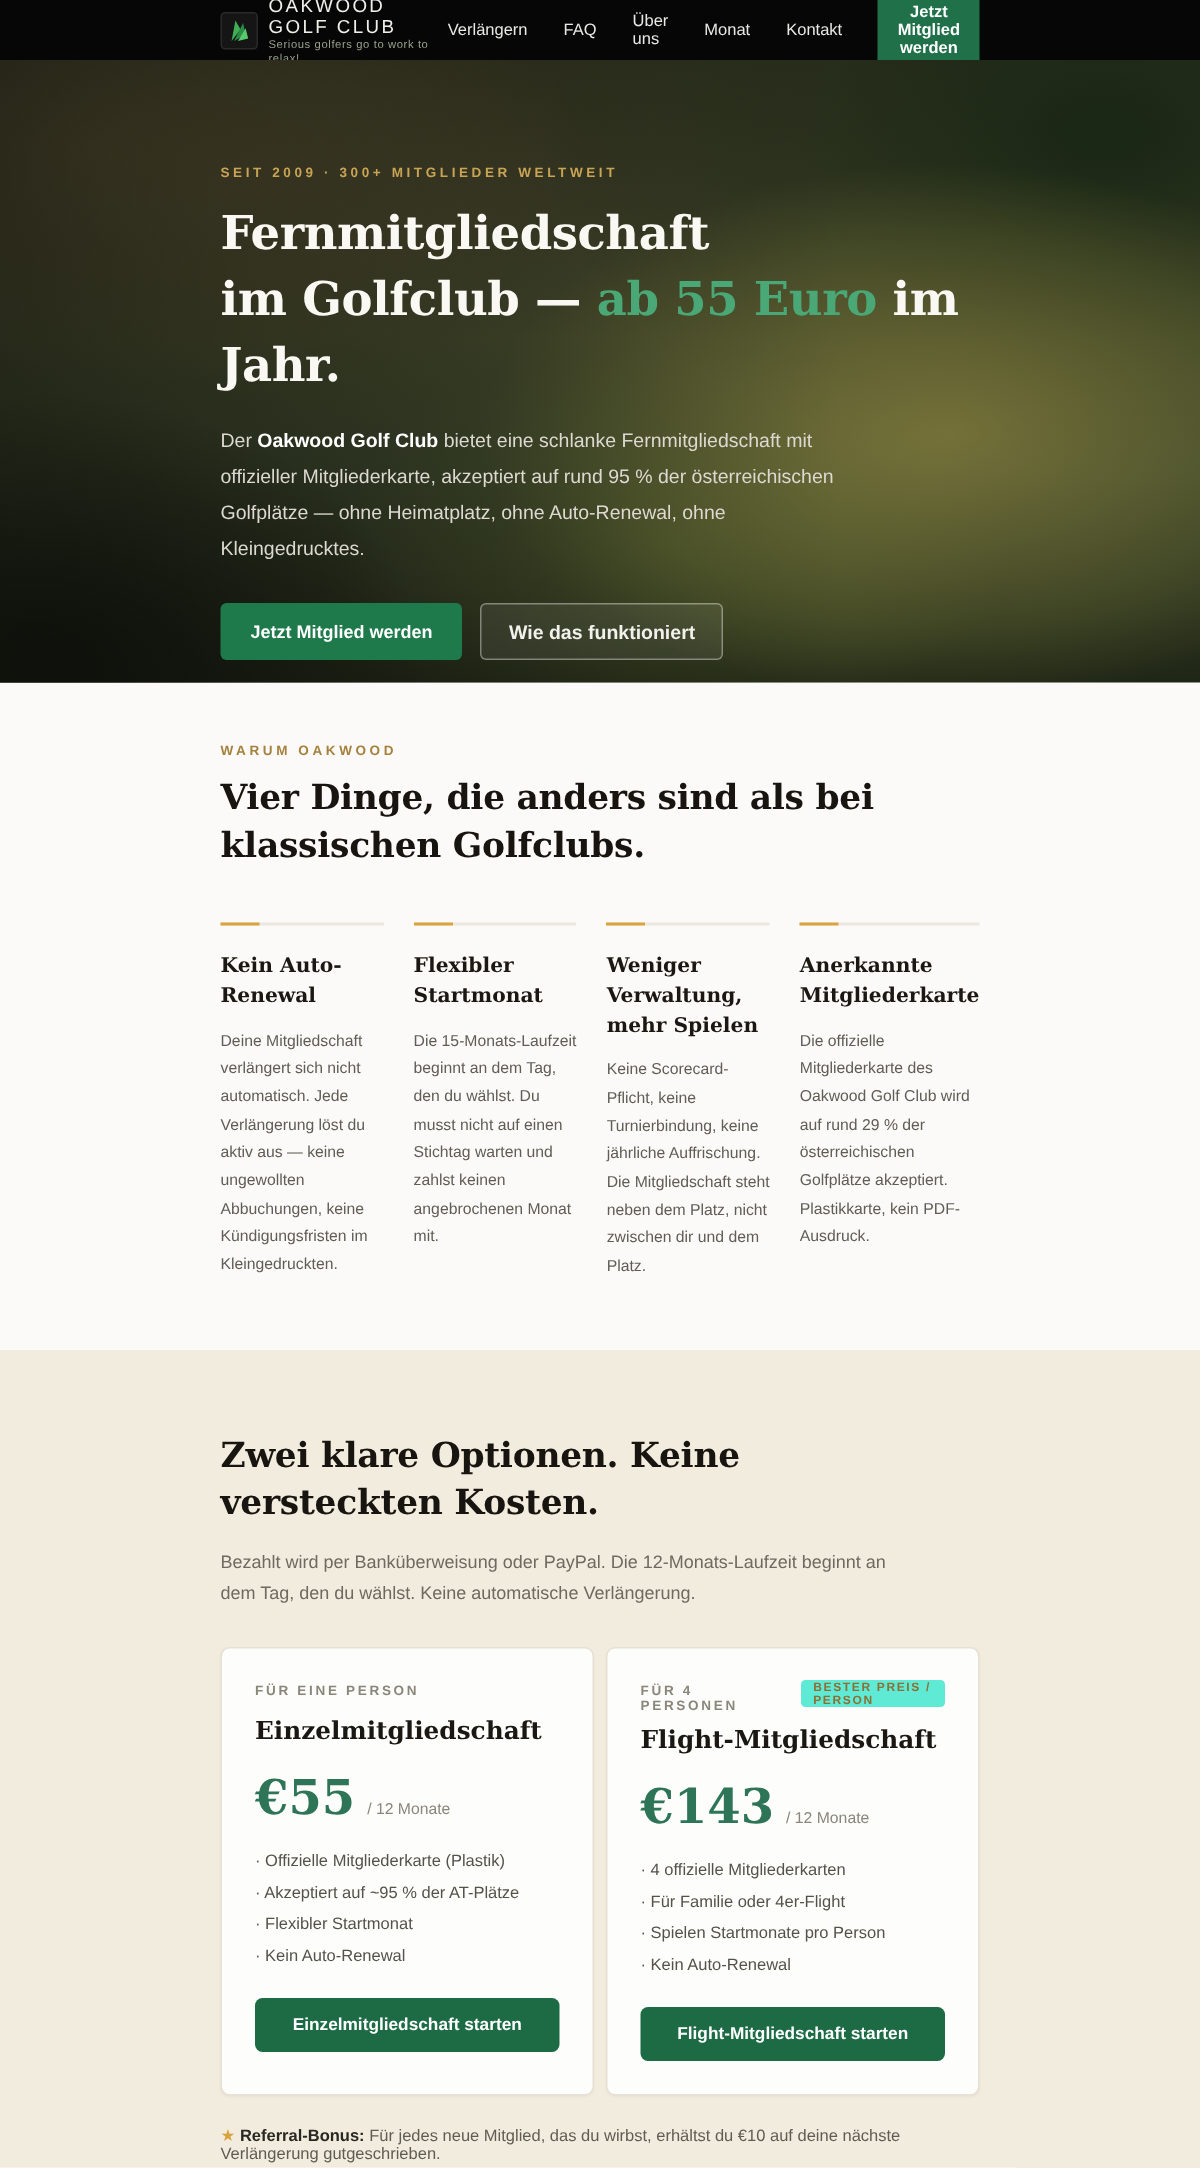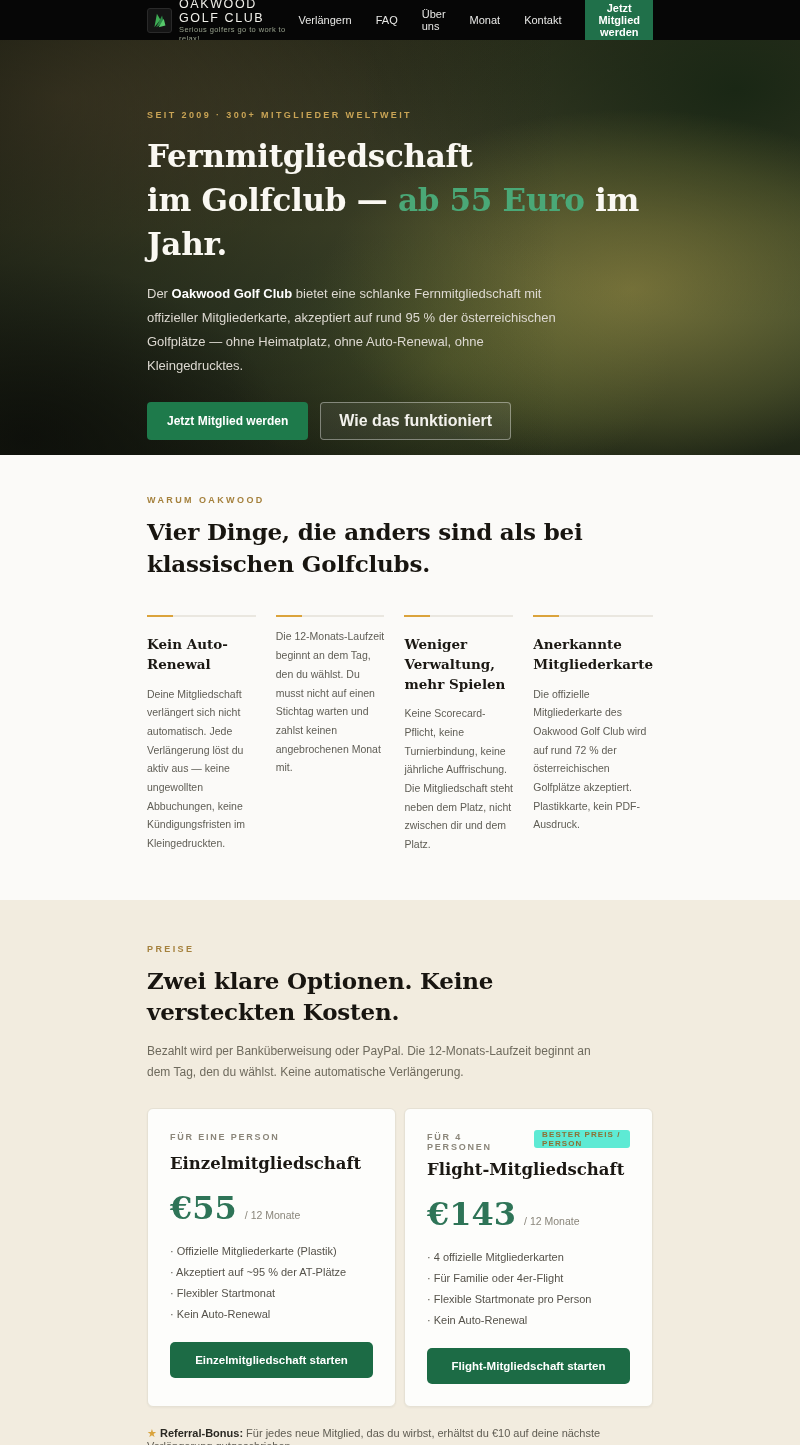--- a/index.html
+++ b/index.html
@@ -32,21 +32,21 @@
   }
   .hero .container { padding-top:70px; }
   .eyebrow { font-size:9px; font-weight:700; letter-spacing:2.4px; }
   .hero .eyebrow { color:#c9a455; }
   .hero-title { margin-top:14px; font-family:"DejaVu Serif","Liberation Serif",serif; font-size:31px; line-height:1.42; color:#faf8f2; font-weight:700; letter-spacing:-.3px; }
   .hero-title .hl { color:#4aa877; }
   .hero-par { margin-top:16px; width:430px; font-size:13px; line-height:1.85; color:#ddd9d1; }
   .hero-par b { color:#ffffff; }
   .hero-btns { margin-top:24px; display:flex; gap:12px; }
   .btn-primary { background:#1e7a4b; color:#fff; font-size:12px; font-weight:700; padding:12px 20px; border-radius:4px; border:none; cursor:pointer; }
-  .btn-ghost { background:rgba(255,255,255,.07); color:#f2f1ec; font-size:16px; font-weight:700; padding:4px 18px; border-radius:4px; border:1px solid rgba(255,255,255,.38); cursor:pointer; }
+  .btn-ghost { background:rgba(255,255,255,.07); color:#f2f1ec; font-size:13px; font-weight:700; padding:4px 18px; border-radius:4px; border:1px solid rgba(255,255,255,.38); cursor:pointer; }
 
   
   .why { background:#fbfaf8; padding:40px 16px 46px; }
   .light-eyebrow { color:#a5813d; }
   .sec-title { margin-top:11px; font-family:"DejaVu Serif","Liberation Serif",serif; font-size:23px; line-height:1.38; color:#181510; font-weight:700; letter-spacing:-.2px; }
   .why .sec-title { max-width:480px; }
   .features { margin-top:36px; display:grid; grid-template-columns:repeat(4,1fr); gap:20px; }
   .rule { height:2px; background:#eae7e0; position:relative; }
   .rule span { position:absolute; left:0; top:0; width:26px; height:2px; background:#dba33c; }
   .feature h3 { margin-top:18px; font-family:"DejaVu Serif","Liberation Serif",serif; font-size:13.5px; line-height:1.45; color:#1b1813; font-weight:700; }
@@ -130,43 +130,43 @@
           <div class="rule">
               <span></span>
             </div>
           <h3>Kein Auto-Renewal</h3>
           <p>Deine Mitgliedschaft verlängert sich nicht automatisch. Jede Verlängerung löst du aktiv aus — keine ungewollten Abbuchungen, keine Kündigungsfristen im Kleingedruckten.</p>
         </div>
         <div class="feature">
           <div class="rule">
               <span></span>
             </div>
-          <p>Die 12-Monats-Laufzeit beginnt an dem Tag, den du wählst. Du musst nicht auf einen Stichtag warten und zahlst keinen angebrochenen Monat mit.</p>
+          <h3>Flexibler Startmonat</h3>
+          <p>Die 15-Monats-Laufzeit beginnt an dem Tag, den du wählst. Du musst nicht auf einen Stichtag warten und zahlst keinen angebrochenen Monat mit.</p>
         </div>
         <div class="feature">
           <div class="rule">
               <span></span>
             </div>
           <h3>Weniger Verwaltung, mehr Spielen</h3>
           <p>Keine Scorecard-Pflicht, keine Turnierbindung, keine jährliche Auffrischung. Die Mitgliedschaft steht neben dem Platz, nicht zwischen dir und dem Platz.</p>
         </div>
         <div class="feature">
           <div class="rule">
               <span></span>
             </div>
           <h3>Anerkannte Mitgliederkarte</h3>
-          <p>Die offizielle Mitgliederkarte des Oakwood Golf Club wird auf rund 72 % der österreichischen Golfplätze akzeptiert. Plastikkarte, kein PDF-Ausdruck.</p>
+          <p>Die offizielle Mitgliederkarte des Oakwood Golf Club wird auf rund 29 % der österreichischen Golfplätze akzeptiert. Plastikkarte, kein PDF-Ausdruck.</p>
         </div>
       </div>
     </div>
   </div>
 
   <div class="pricing">
     <div class="container">
-      <div class="eyebrow light-eyebrow">PREISE</div>
       <h2 class="sec-title">Zwei klare Optionen. Keine versteckten Kosten.</h2>
       <p class="pricing-sub">Bezahlt wird per Banküberweisung oder PayPal. Die 12-Monats-Laufzeit beginnt an dem Tag, den du wählst. Keine automatische Verlängerung.</p>
 
       <div class="cards">
         <div class="card">
           <div class="card-top">
             <div class="card-eyebrow">FÜR EINE PERSON</div>
           </div>
           <div class="card-title">Einzelmitgliedschaft</div>
           <div class="price-row">
@@ -188,21 +188,21 @@
             <div class="badge">BESTER PREIS / PERSON</div>
           </div>
           <div class="card-title">Flight-Mitgliedschaft</div>
           <div class="price-row">
             <span class="price">€143</span>
             <span class="period">/ 12 Monate</span>
           </div>
           <ul class="card-feats">
             <li>· 4 offizielle Mitgliederkarten</li>
             <li>· Für Familie oder 4er-Flight</li>
-            <li>· Flexible Startmonate pro Person</li>
+            <li>· Spielen Startmonate pro Person</li>
             <li>· Kein Auto-Renewal</li>
           </ul>
           <button class="card-btn">Flight-Mitgliedschaft starten</button>
         </div>
       </div>
 
       <p class="referral">
         <span class="star">★</span>
         <b>Referral-Bonus:</b><span> Für jedes neue Mitglied, das du wirbst, erhältst du €10 auf deine nächste Verlängerung gutgeschrieben.</span>
       </p>

